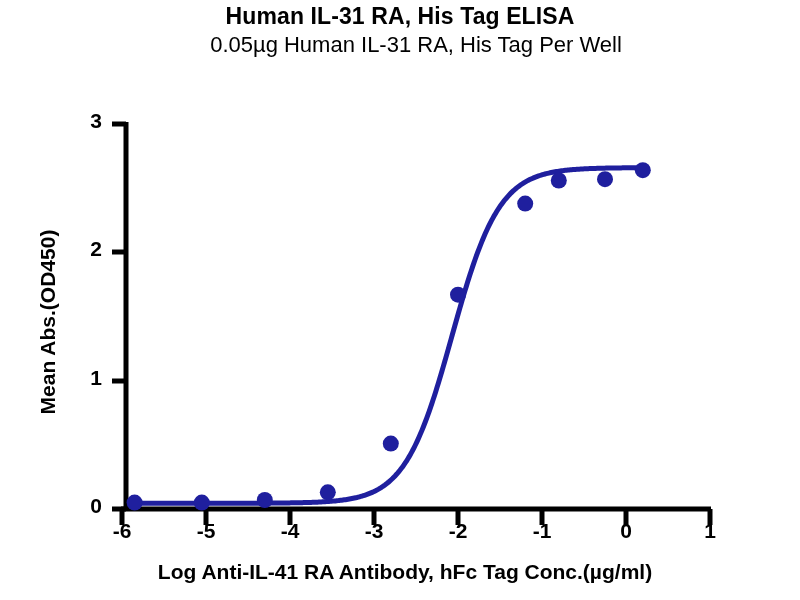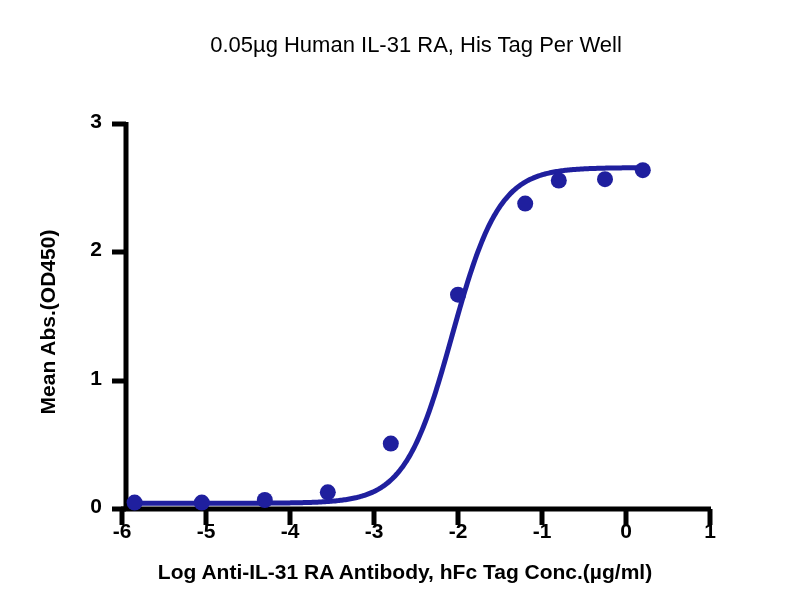--- a/index.html
+++ b/index.html
@@ -85,20 +85,21 @@
   .ytick-label {
     width: 40px;
     text-align: right;
   }
 </style>
 </head>
 <body>
 
 <div id="figure">
 
+  <div id="chart-title">Human IL-31 RA, His Tag ELISA</div>
   <div id="chart-subtitle">0.05µg Human IL-31 RA, His Tag Per Well</div>
 
   <svg id="plot-svg" width="800" height="600">
     <g id="axes-group">
 
       <line id="y-axis-line" x1="126" y1="122" x2="126" y2="511" stroke="#000000" stroke-width="5"></line>
 
       <line id="x-axis-line" x1="121" y1="509" x2="711" y2="509" stroke="#000000" stroke-width="5"></line>
     </g>
 
@@ -130,21 +131,21 @@
         <circle cx="390.80" cy="443.55" r="8" fill="#1f1f9e"></circle>
         <circle cx="458.00" cy="294.68" r="8" fill="#1f1f9e"></circle>
         <circle cx="525.20" cy="203.57" r="8" fill="#1f1f9e"></circle>
         <circle cx="558.80" cy="180.47" r="8" fill="#1f1f9e"></circle>
         <circle cx="605.00" cy="179.18" r="8" fill="#1f1f9e"></circle>
         <circle cx="642.80" cy="170.20" r="8" fill="#1f1f9e"></circle>
       </g>
   </svg>
 
   <div id="y-axis-title">Mean Abs.(OD450)</div>
-  <div id="x-axis-title">Log Anti-IL-31 RA Antibody, hFc Tag Conc.(µg/ml)</div>
+  <div id="x-axis-title">Log Anti-IL-41 RA Antibody, hFc Tag Conc.(µg/ml)</div>
 
   <div id="x-tick-labels">
       <div class="tick-label xtick-label" style="left: 102px;">-6</div>
       <div class="tick-label xtick-label" style="left: 186px;">-5</div>
       <div class="tick-label xtick-label" style="left: 270px;">-4</div>
       <div class="tick-label xtick-label" style="left: 354px;">-3</div>
       <div class="tick-label xtick-label" style="left: 438px;">-2</div>
       <div class="tick-label xtick-label" style="left: 522px;">-1</div>
       <div class="tick-label xtick-label" style="left: 606px;">0</div>
       <div class="tick-label xtick-label" style="left: 690px;">1</div>

